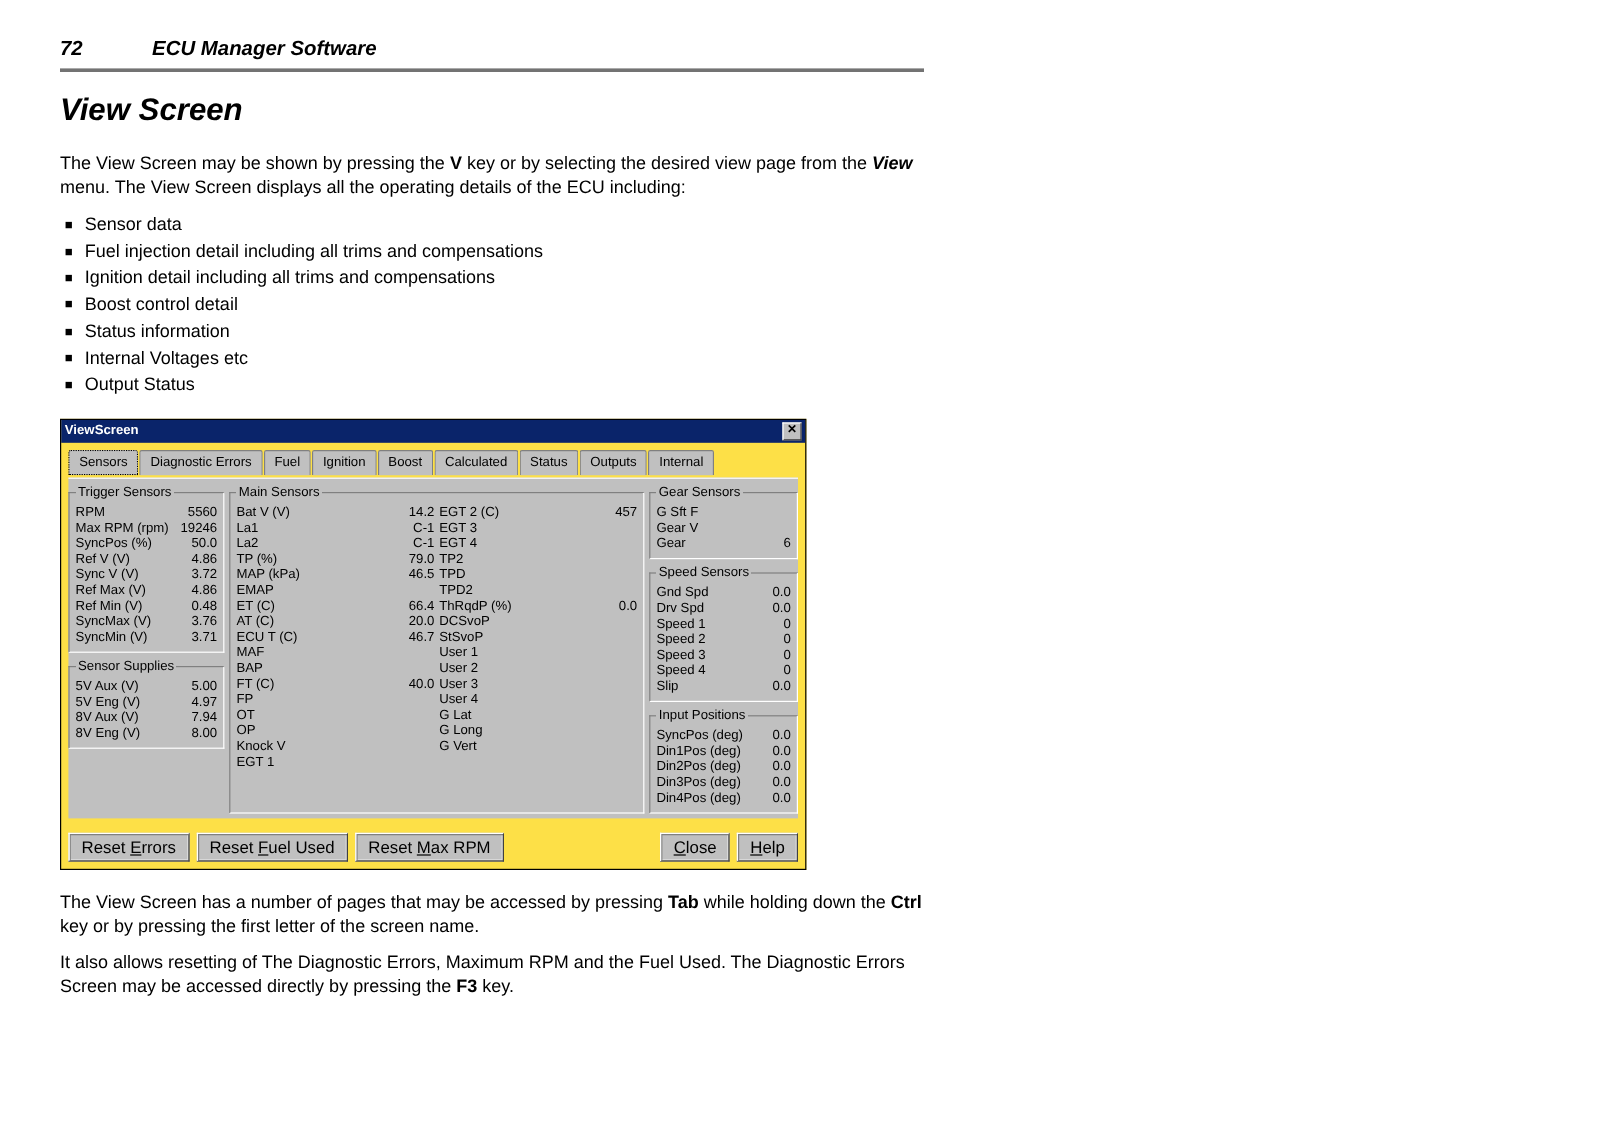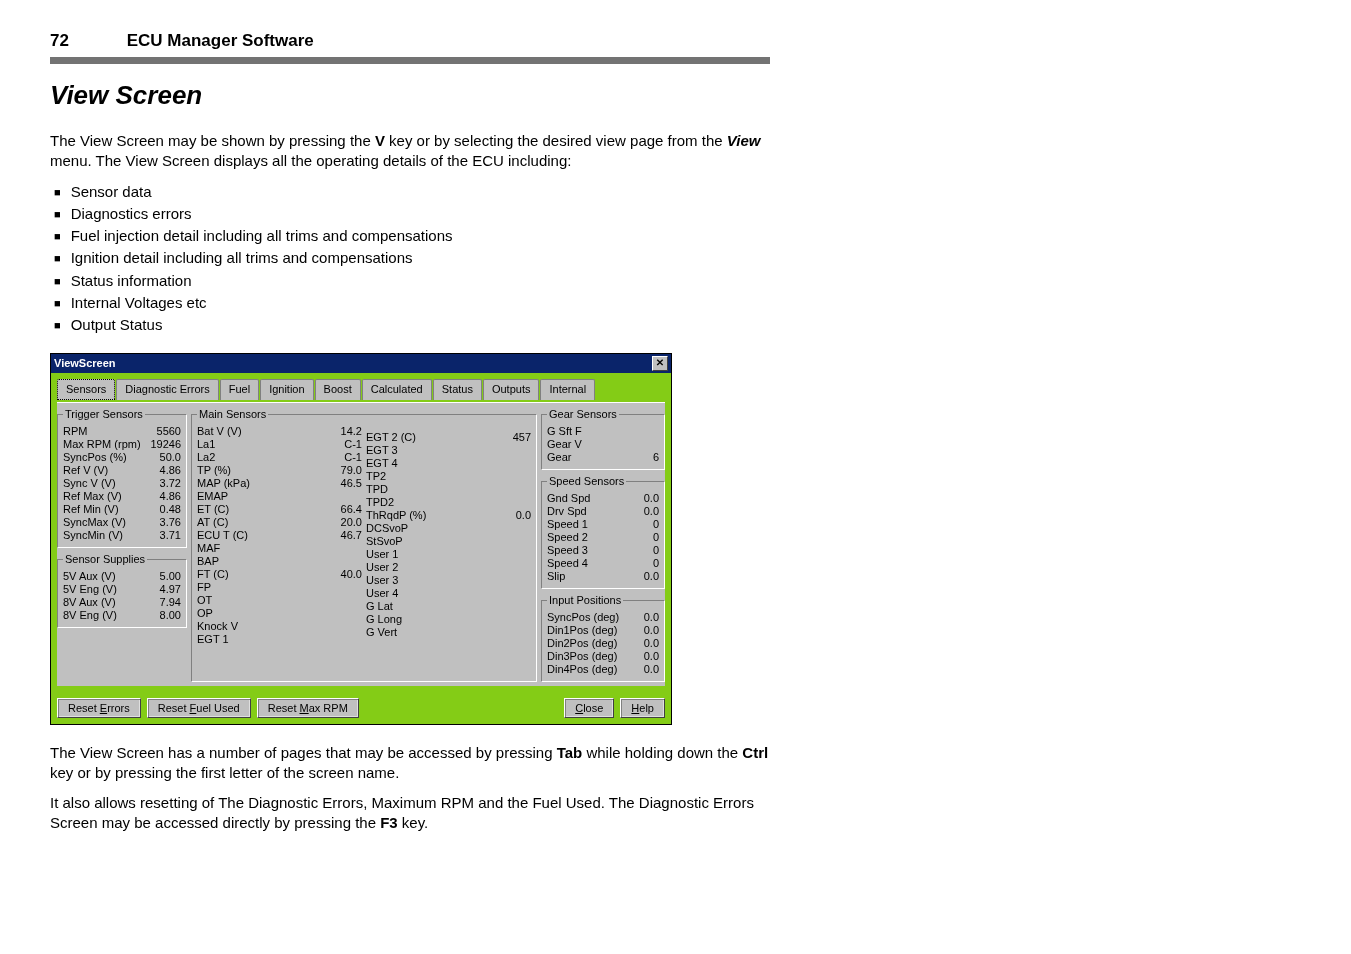--- a/index.html
+++ b/index.html
@@ -9,24 +9,25 @@
     background: #fff;
     color: #000;
   }
   .page {
     width: 720px;
     margin: 30px 50px;
     font-size: 15px;
     line-height: 1.35;
   }
   .header-line {
-    border-bottom: 7px solid #737373;
+    border-bottom: 3px solid #737373;
     padding-bottom: 4px;
     margin-bottom: 14px;
     font-weight: bold;
+    font-style: italic;
     font-size: 17px;
   }
   .header-line .pagenum {
     display: inline-block;
     width: 72px;
   }
   h1.title {
     font-size: 26px;
     font-style: italic;
     font-weight: bold;
@@ -43,21 +44,21 @@
     font-size: 11px;
     margin-right: 10px;
     position: relative;
     top: -1px;
   }
   ul.sq li { margin: 2px 0; }
 
   
   .dialog {
     width: 620px;
-    background: #84cc16;
+    background: #fde047;
     border: 1px solid #000;
     font-family: Tahoma, Arial, sans-serif;
     font-size: 11px;
     margin: 12px 0 18px 0;
   }
   .titlebar {
     background: linear-gradient(to right, #0a246a, #0a246a);
     color: #fff;
     font-weight: bold;
     padding: 2px 3px;
@@ -129,41 +130,40 @@
     justify-content: space-between;
     line-height: 13px;
     font-size: 11px;
     white-space: nowrap;
   }
   .kv .v { text-align: right; min-width: 36px; }
 
   .mainsensors-row {
     display: flex;
     gap: 4px;
-    align-items: center;
   }
   .mainsensors-row .subcol {
     flex: 1;
   }
 
   .btnrow {
     display: flex;
     gap: 6px;
     padding: 6px;
     align-items: center;
   }
   .btnrow .spacer { flex: 1; }
   .winbtn {
     background: #c0c0c0;
     border: 1px solid #fff;
     border-right-color: #404040;
     border-bottom-color: #404040;
     padding: 3px 10px;
     font-family: Tahoma, Arial, sans-serif;
-    font-size: 11px;
+    font-size: 14px;
     box-shadow: 1px 1px 0 #808080 inset, -1px -1px 0 #dfdfdf inset;
   }
   .winbtn .ul { text-decoration: underline; }
   .b { font-weight: bold; }
   .bi { font-weight: bold; font-style: italic; }
 </style>
 </head>
 <body>
 
 <div class="page">
@@ -173,23 +173,23 @@
   </div>
 
   <h1 class="title">View Screen</h1>
 
   <p>
     <span>The View Screen may be shown by pressing the </span><span class="b">V</span><span> key or by selecting the desired view page from the </span><span class="bi">View</span><span> menu. The View Screen displays all the operating details of the ECU including:</span>
   </p>
 
   <ul class="sq">
     <li>Sensor data</li>
-    <li>Diagnostics errors</li>
     <li>Fuel injection detail including all trims and compensations</li>
     <li>Ignition detail including all trims and compensations</li>
+    <li>Boost control detail</li>
     <li>Status information</li>
     <li>Internal Voltages etc</li>
     <li>Output Status</li>
   </ul>
 
   <div class="dialog">
     <div class="titlebar">
       <span>ViewScreen</span>
       <span class="xbtn">✕</span>
     </div>

